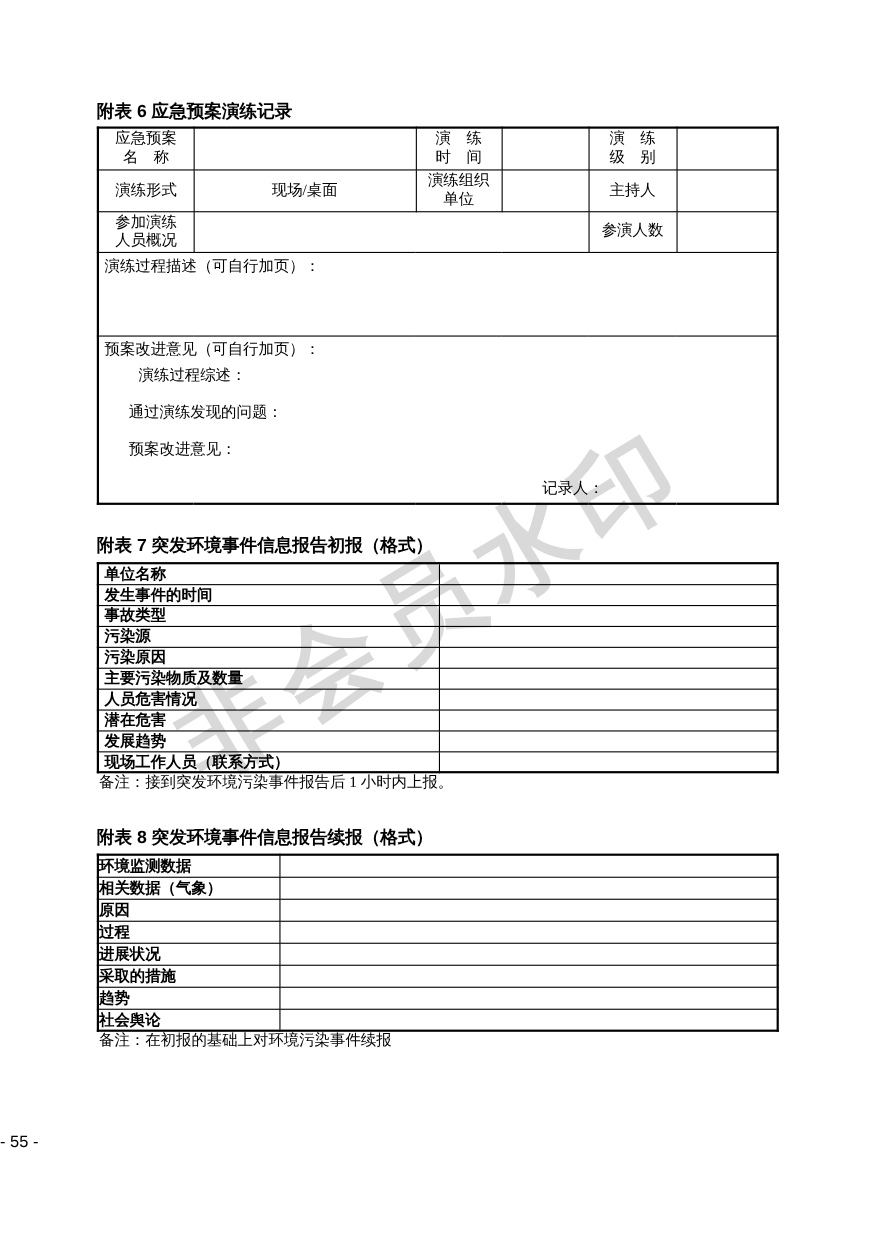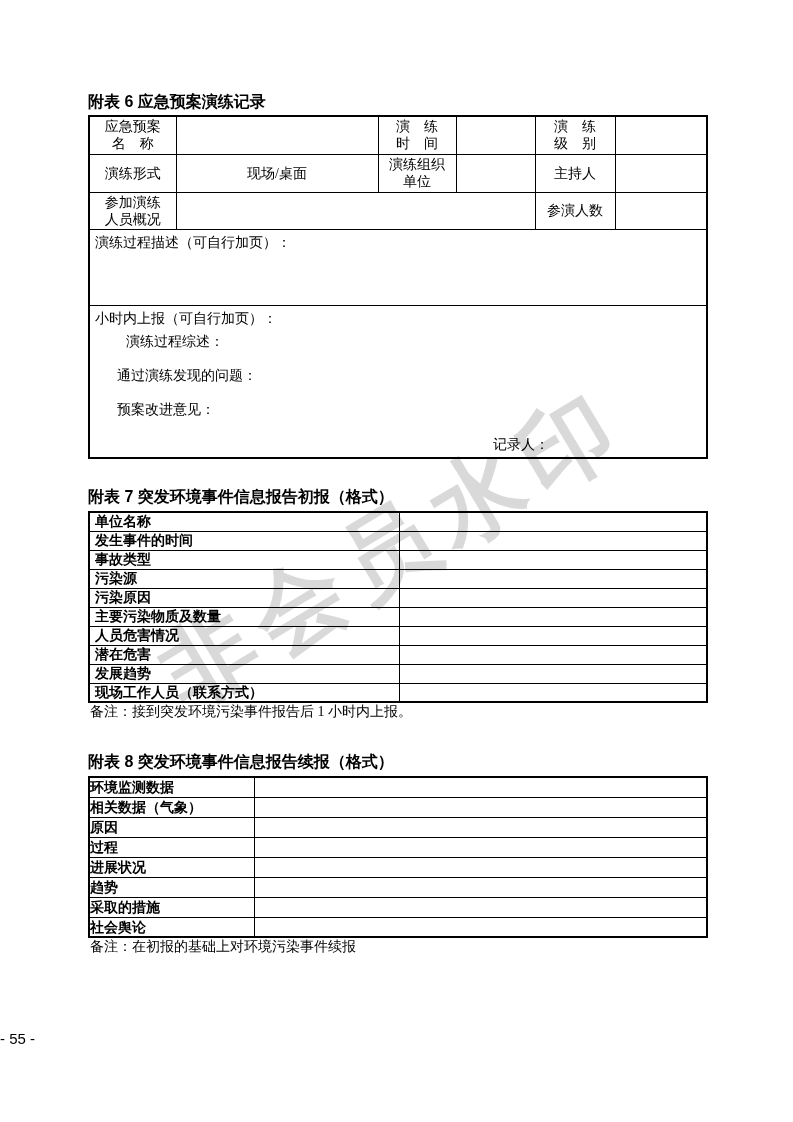--- a/index.html
+++ b/index.html
@@ -171,21 +171,21 @@
       <td>参演人数</td>
       <td></td>
     </tr>
     <tr style="height:76px">
       <td colspan="6" class="free-cell">
         <div>演练过程描述（可自行加页）：</div>
       </td>
     </tr>
     <tr style="height:148px">
       <td colspan="6" class="free-cell">
-        <div>小时内上报（可自行加页）：</div>
+        <div>预案改进意见（可自行加页）：</div>
         <div class="sub-item first">演练过程综述：</div>
         <div class="sub-item">通过演练发现的问题：</div>
         <div class="sub-item">预案改进意见：</div>
         <div class="recorder">记录人：</div>
       </td>
     </tr>
   </tbody>
     </table>
 
   <div class="sec-title" id="title7">附表 7 突发环境事件信息报告初报（格式）</div>
@@ -263,25 +263,25 @@
     </tr>
     <tr>
       <td class="f-label">过程</td>
       <td></td>
     </tr>
     <tr>
       <td class="f-label">进展状况</td>
       <td></td>
     </tr>
     <tr>
+      <td class="f-label">采取的措施</td>
+      <td></td>
+    </tr>
+    <tr>
       <td class="f-label">趋势</td>
-      <td></td>
-    </tr>
-    <tr>
-      <td class="f-label">采取的措施</td>
       <td></td>
     </tr>
     <tr>
       <td class="f-label">社会舆论</td>
       <td></td>
     </tr>
   </tbody>
     </table>
 
   <div class="note" id="note8">备注：在初报的基础上对环境污染事件续报</div>

